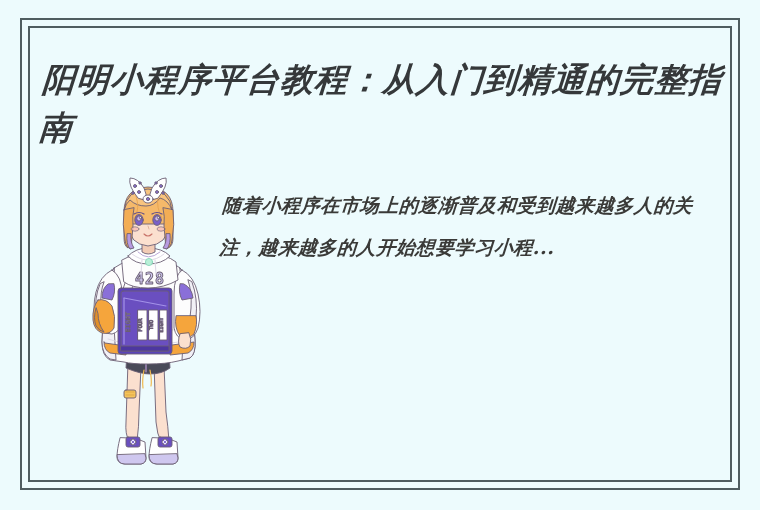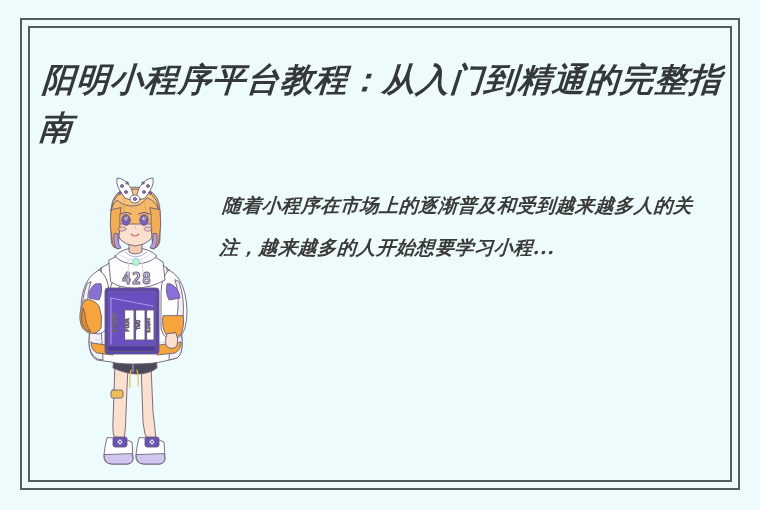--- a/index.html
+++ b/index.html
@@ -59,21 +59,21 @@
     letter-spacing: 1px;
     font-style: italic;
     transform: skewX(-4deg);
     transform-origin: left top;
     white-space: pre-wrap;
   }
 
   
   #illustration {
     position: absolute;
-    left: 67px;
+    left: 80px;
     top: 176px;
     width: 136px;
     height: 300px;
   }
   #illustration svg { display: block; width: 136px; height: 300px; }
 
   
   #excerpt {
     position: absolute;
     left: 224px;

